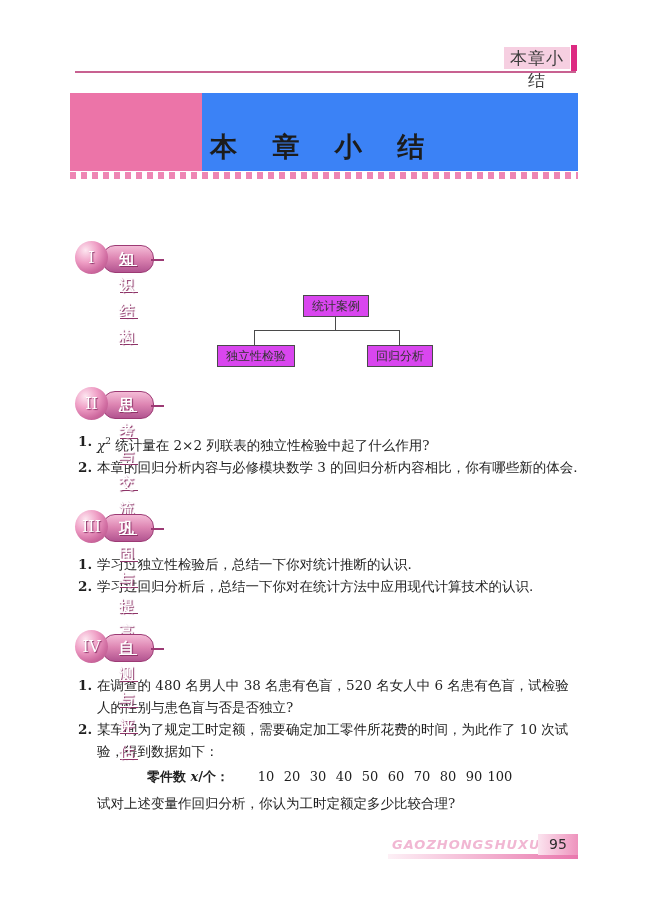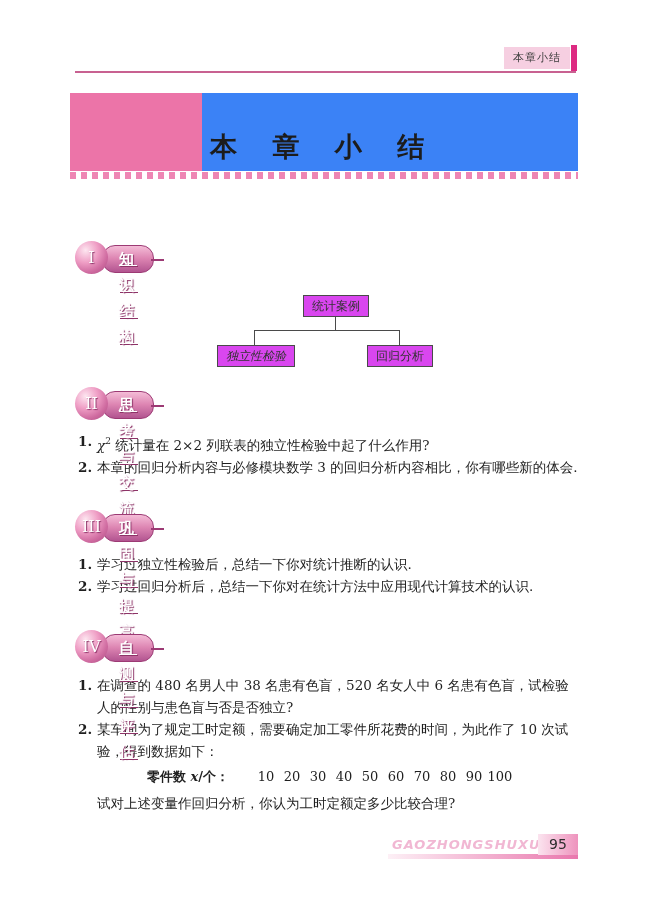--- a/index.html
+++ b/index.html
@@ -1,21 +1,21 @@
 <!DOCTYPE html>
 <html><head>
 <meta charset="utf-8">
 <style>
   html,body{margin:0;padding:0;background:#fff;}
   .page{position:relative;width:650px;height:912px;background:#ffffff;overflow:hidden;
         font-family:"DejaVu Serif", serif;color:#222;}
 
   
   .tab-box{position:absolute;left:504px;top:47px;width:66px;height:22px;background:#f6cfe1;
-           text-align:center;line-height:22px;font-size:11px;color:#3c3c3c;letter-spacing:1px;}
+           text-align:center;line-height:22px;font-size:17px;color:#3c3c3c;letter-spacing:1px;}
   .tab-bar{position:absolute;left:571px;top:45px;width:6px;height:26px;background:#dd2a82;}
   .top-rule{position:absolute;left:75px;top:71px;width:501px;height:2px;background:#c86191;}
 
   
   .banner{position:absolute;left:70px;top:93px;width:508px;height:78px;background:#3b82f6;}
   .banner-block{position:absolute;left:0;top:0;width:132px;height:78px;background:#ec74a8;}
   .banner-title{position:absolute;left:140px;top:36px;font-size:27px;font-weight:bold;color:#1c1c1c;
                 letter-spacing:13px;font-family:"DejaVu Sans", sans-serif;}
   .dotted-row{position:absolute;left:70px;top:172px;width:508px;height:7px;
               background:repeating-linear-gradient(90deg,#ee86b4 0 6px,transparent 6px 11px);}
@@ -81,21 +81,21 @@
   <div class="sec-head" style="top:241px;">
     <div class="sphere">I</div>
     <div class="capsule">知识结构</div>
   </div>
 
   <div class="dg-box" style="left:303px;top:295px;width:64px;">统计案例</div>
   <div class="dg-line" style="left:335px;top:317px;width:1px;height:13px;"></div>
   <div class="dg-line" style="left:254px;top:330px;width:146px;height:1px;"></div>
   <div class="dg-line" style="left:254px;top:330px;width:1px;height:15px;"></div>
   <div class="dg-line" style="left:399px;top:330px;width:1px;height:15px;"></div>
-  <div class="dg-box" style="left:217px;top:345px;width:76px;font-style:italic;">独立性检验</div>
+  <div class="dg-box" style="left:217px;top:345px;width:76px;">独立性检验</div>
   <div class="dg-box" style="left:367px;top:345px;width:64px;">回归分析</div>
 
   <div class="sec-head" style="top:387px;">
     <div class="sphere">II</div>
     <div class="capsule">思考与交流</div>
   </div>
   <div class="items" style="top:430px;">
     <div class="item">
       <span class="item-no">1.</span>
       <span class="item-text"><span class="var">χ</span><sup>2</sup><span> 统计量在 2×2 列联表的独立性检验中起了什么作用?</span></span>

